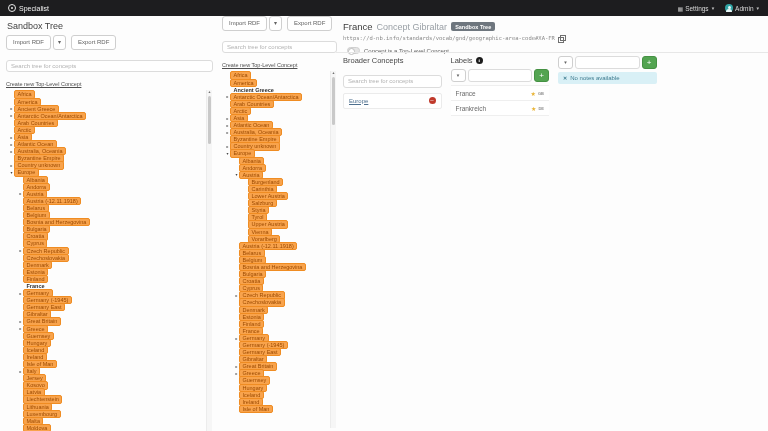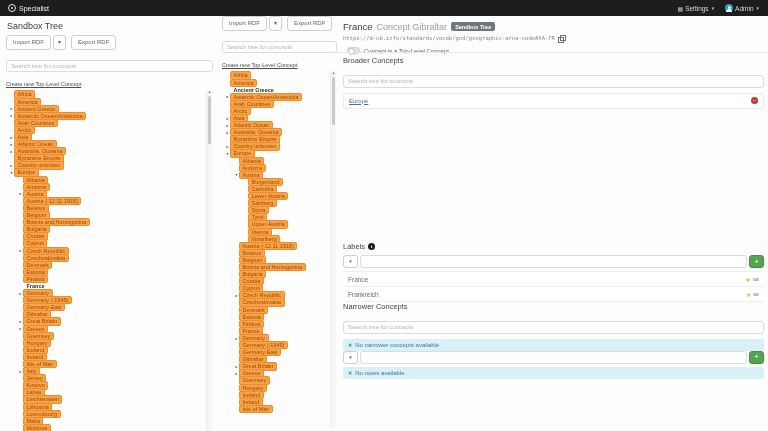--- a/index.html
+++ b/index.html
@@ -71,21 +71,21 @@
   .toggle-row { display:flex; align-items:center; gap:4px; margin:6px 0 0 4px; }
   .toggle { width:13px; height:7px; border-radius:4px; background:#e4e4e4;
     border:1px solid #cfcfcf; position:relative; cursor:pointer; }
   .knob { position:absolute; left:0; top:-0.5px; width:7px; height:7px; border-radius:50%;
     background:#fff; border:1px solid #bdbdbd; }
   .toggle-label { font-size:6px; color:#5a5a5a; }
   .divider { position:absolute; left:336px; top:52px; width:432px; height:0;
     border-top:1px solid #e7e7e7; }
 
   .cols { position:absolute; left:343px; top:56px; width:421px; display:grid;
-    grid-template-columns:1fr; column-gap:9px; grid-template-rows:186px auto; }
+    grid-template-columns:1fr 1fr 1fr 1fr; column-gap:9px; grid-template-rows:186px auto; }
   .sec-head { display:flex; align-items:center; gap:3px; font-size:7.5px; color:#464646;
     margin-bottom:4px; }
   .info-ic { width:7px; height:7px; border-radius:50%; background:#1c1c1c; color:#fff;
     font-size:5px; font-weight:bold; display:inline-flex; align-items:center;
     justify-content:center; font-family:"Liberation Serif",serif; cursor:pointer; }
   .ctrl-row { display:flex; gap:2px; }
   .ctrl-row .mini-caret { width:15px; height:13px; background:#fff; border:1px solid #cfcfcf;
     border-radius:3px; font-size:4.5px; color:#666; display:flex; align-items:center;
     justify-content:center; cursor:pointer; }
   .ctrl-row input { flex:1; height:13px; }
@@ -620,30 +620,20 @@
           <div class="label-row">
             <span class="label-text">Frankreich</span>
             <span class="label-meta">
               <span class="star">★</span>
               <span class="lang">DE</span>
             </span>
           </div>
         </div>
     </div>
 
-    <div>
-      <div class="sec-head">
-        <span>Narrower Concepts</span>
-      </div>
-      <input class="search mb2" style="height: 13px;" placeholder="Search tree for concepts">
-      <div class="alert">
-        <span class="x">✕</span>
-        <span>No narrower concepts available</span>
-      </div>
-    </div>
 
     <div>
       <div class="ctrl-row">
         <span class="mini-caret">▼</span>
         <input class="search" style="">
         <span class="plus-btn">+</span>
       </div>
       <div class="alert">
         <span class="x">✕</span>
         <span>No notes available</span>

